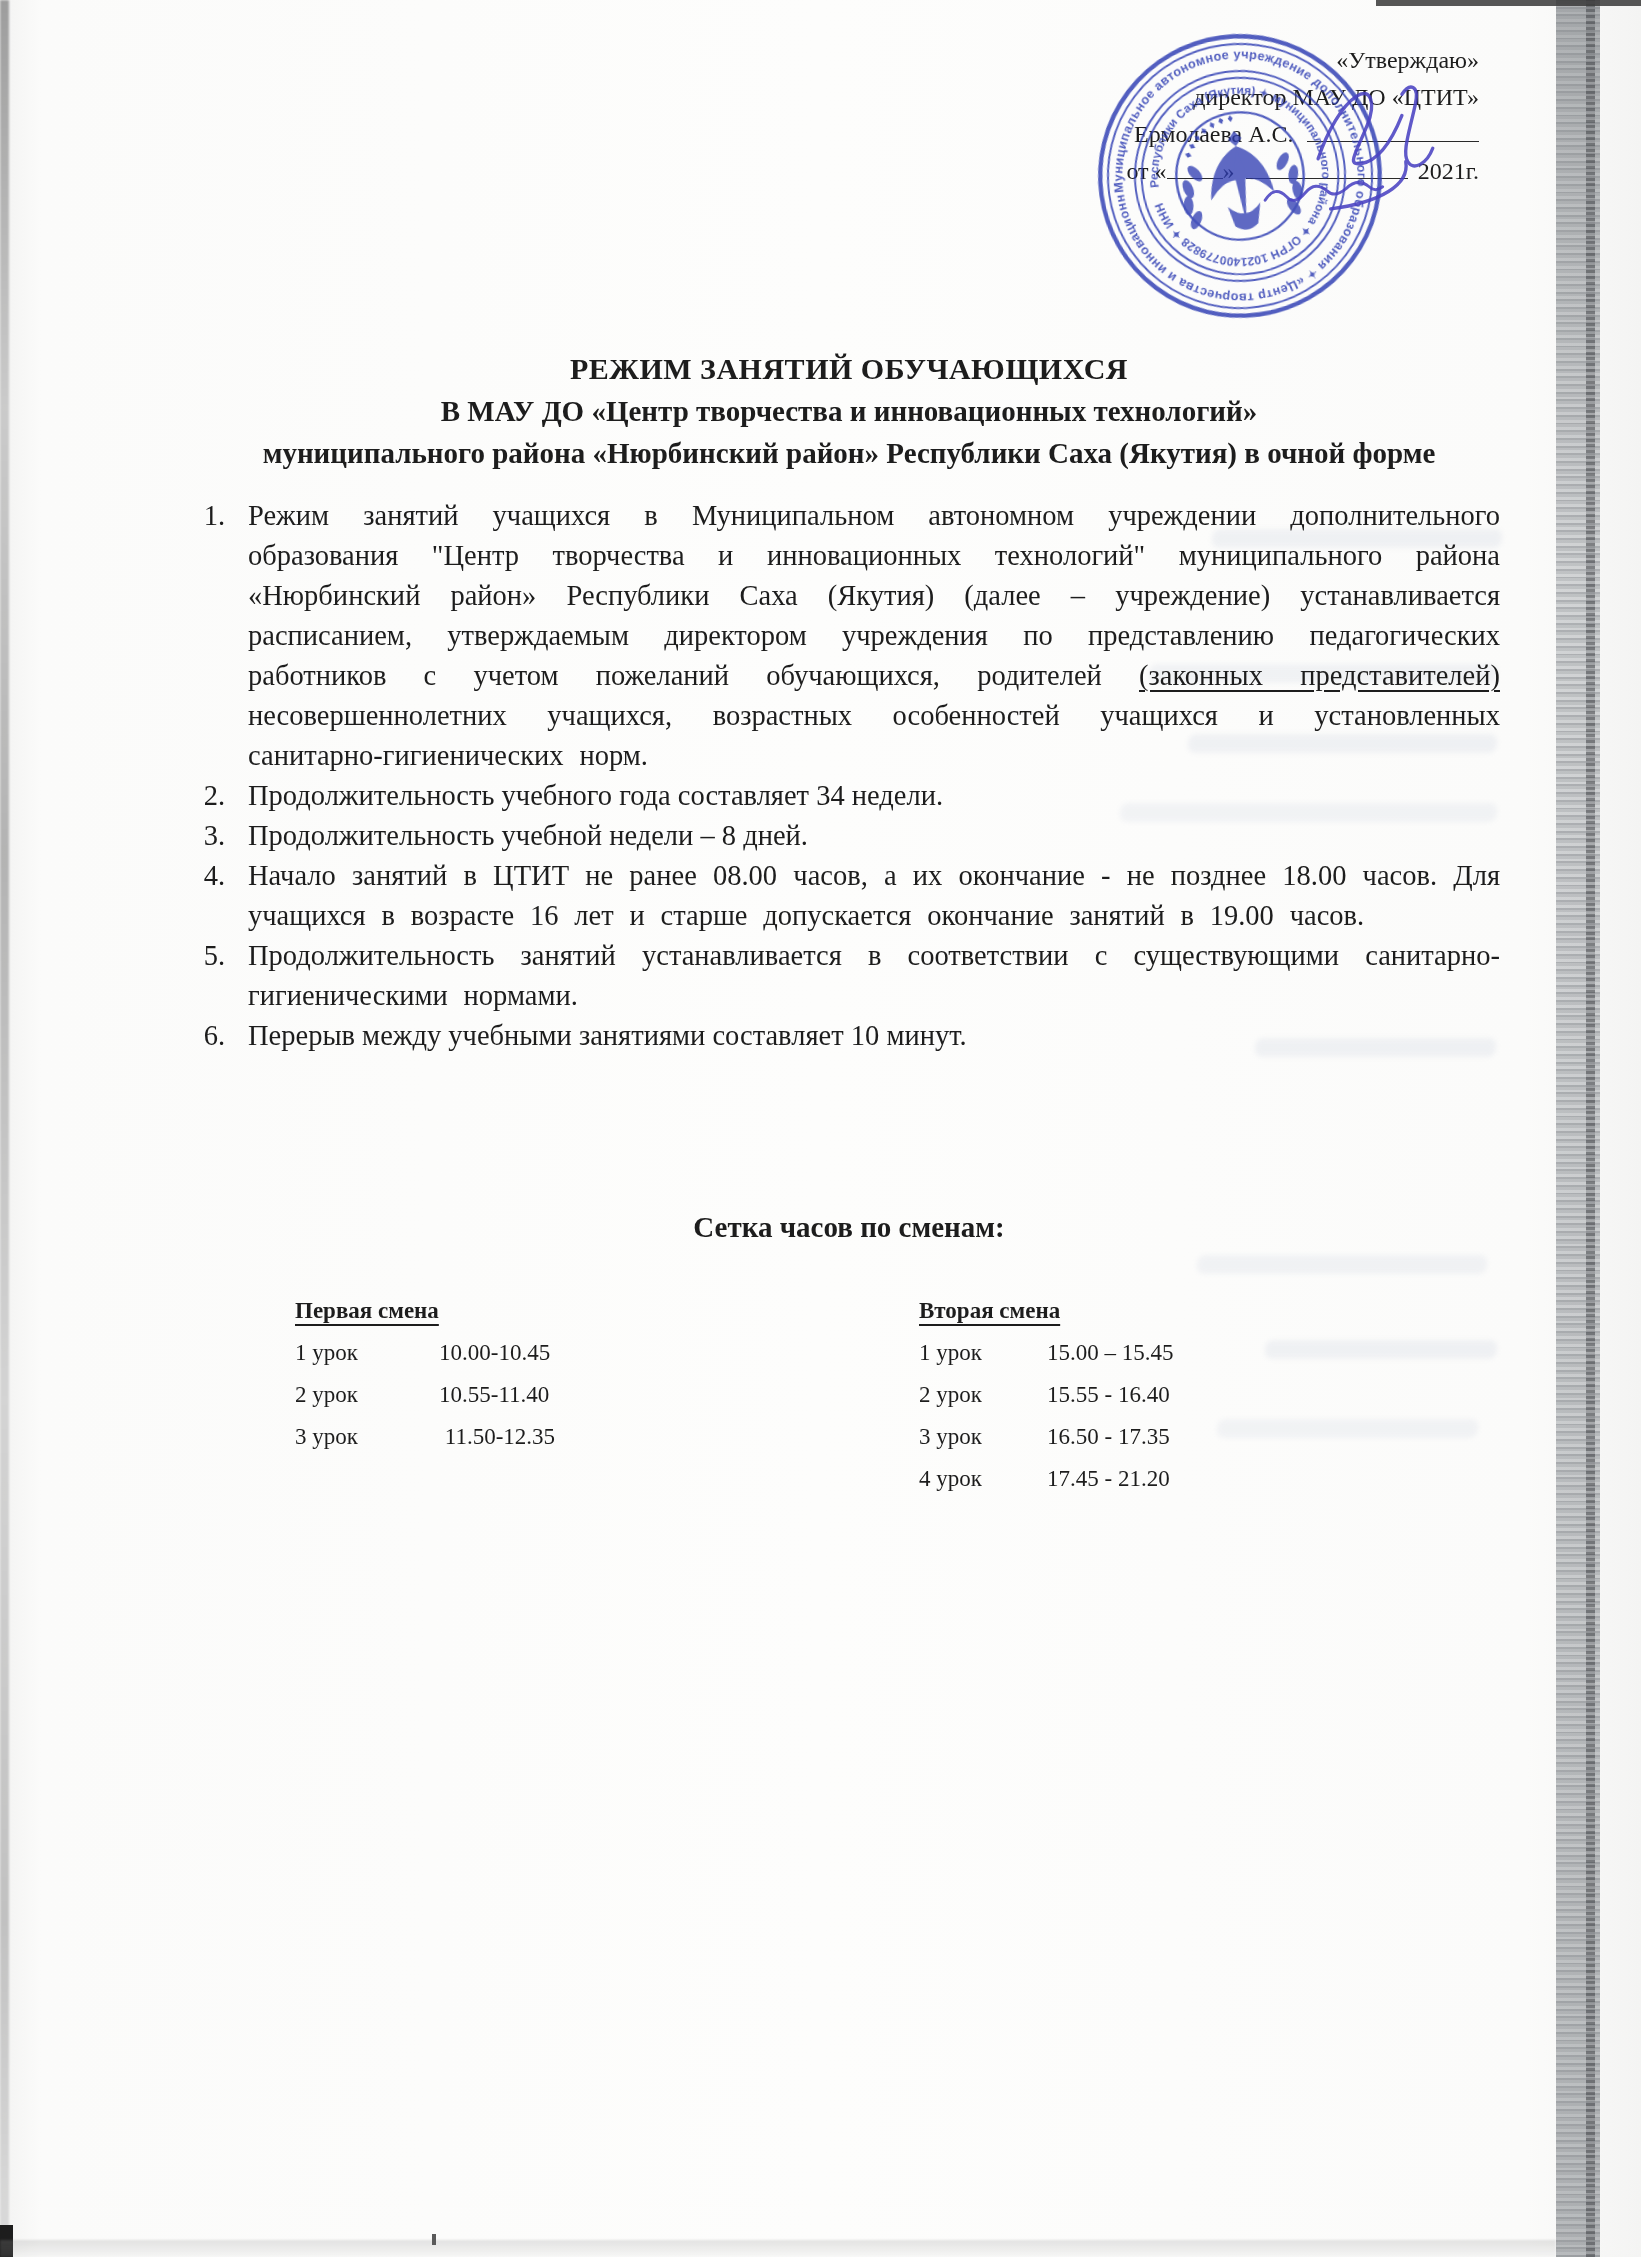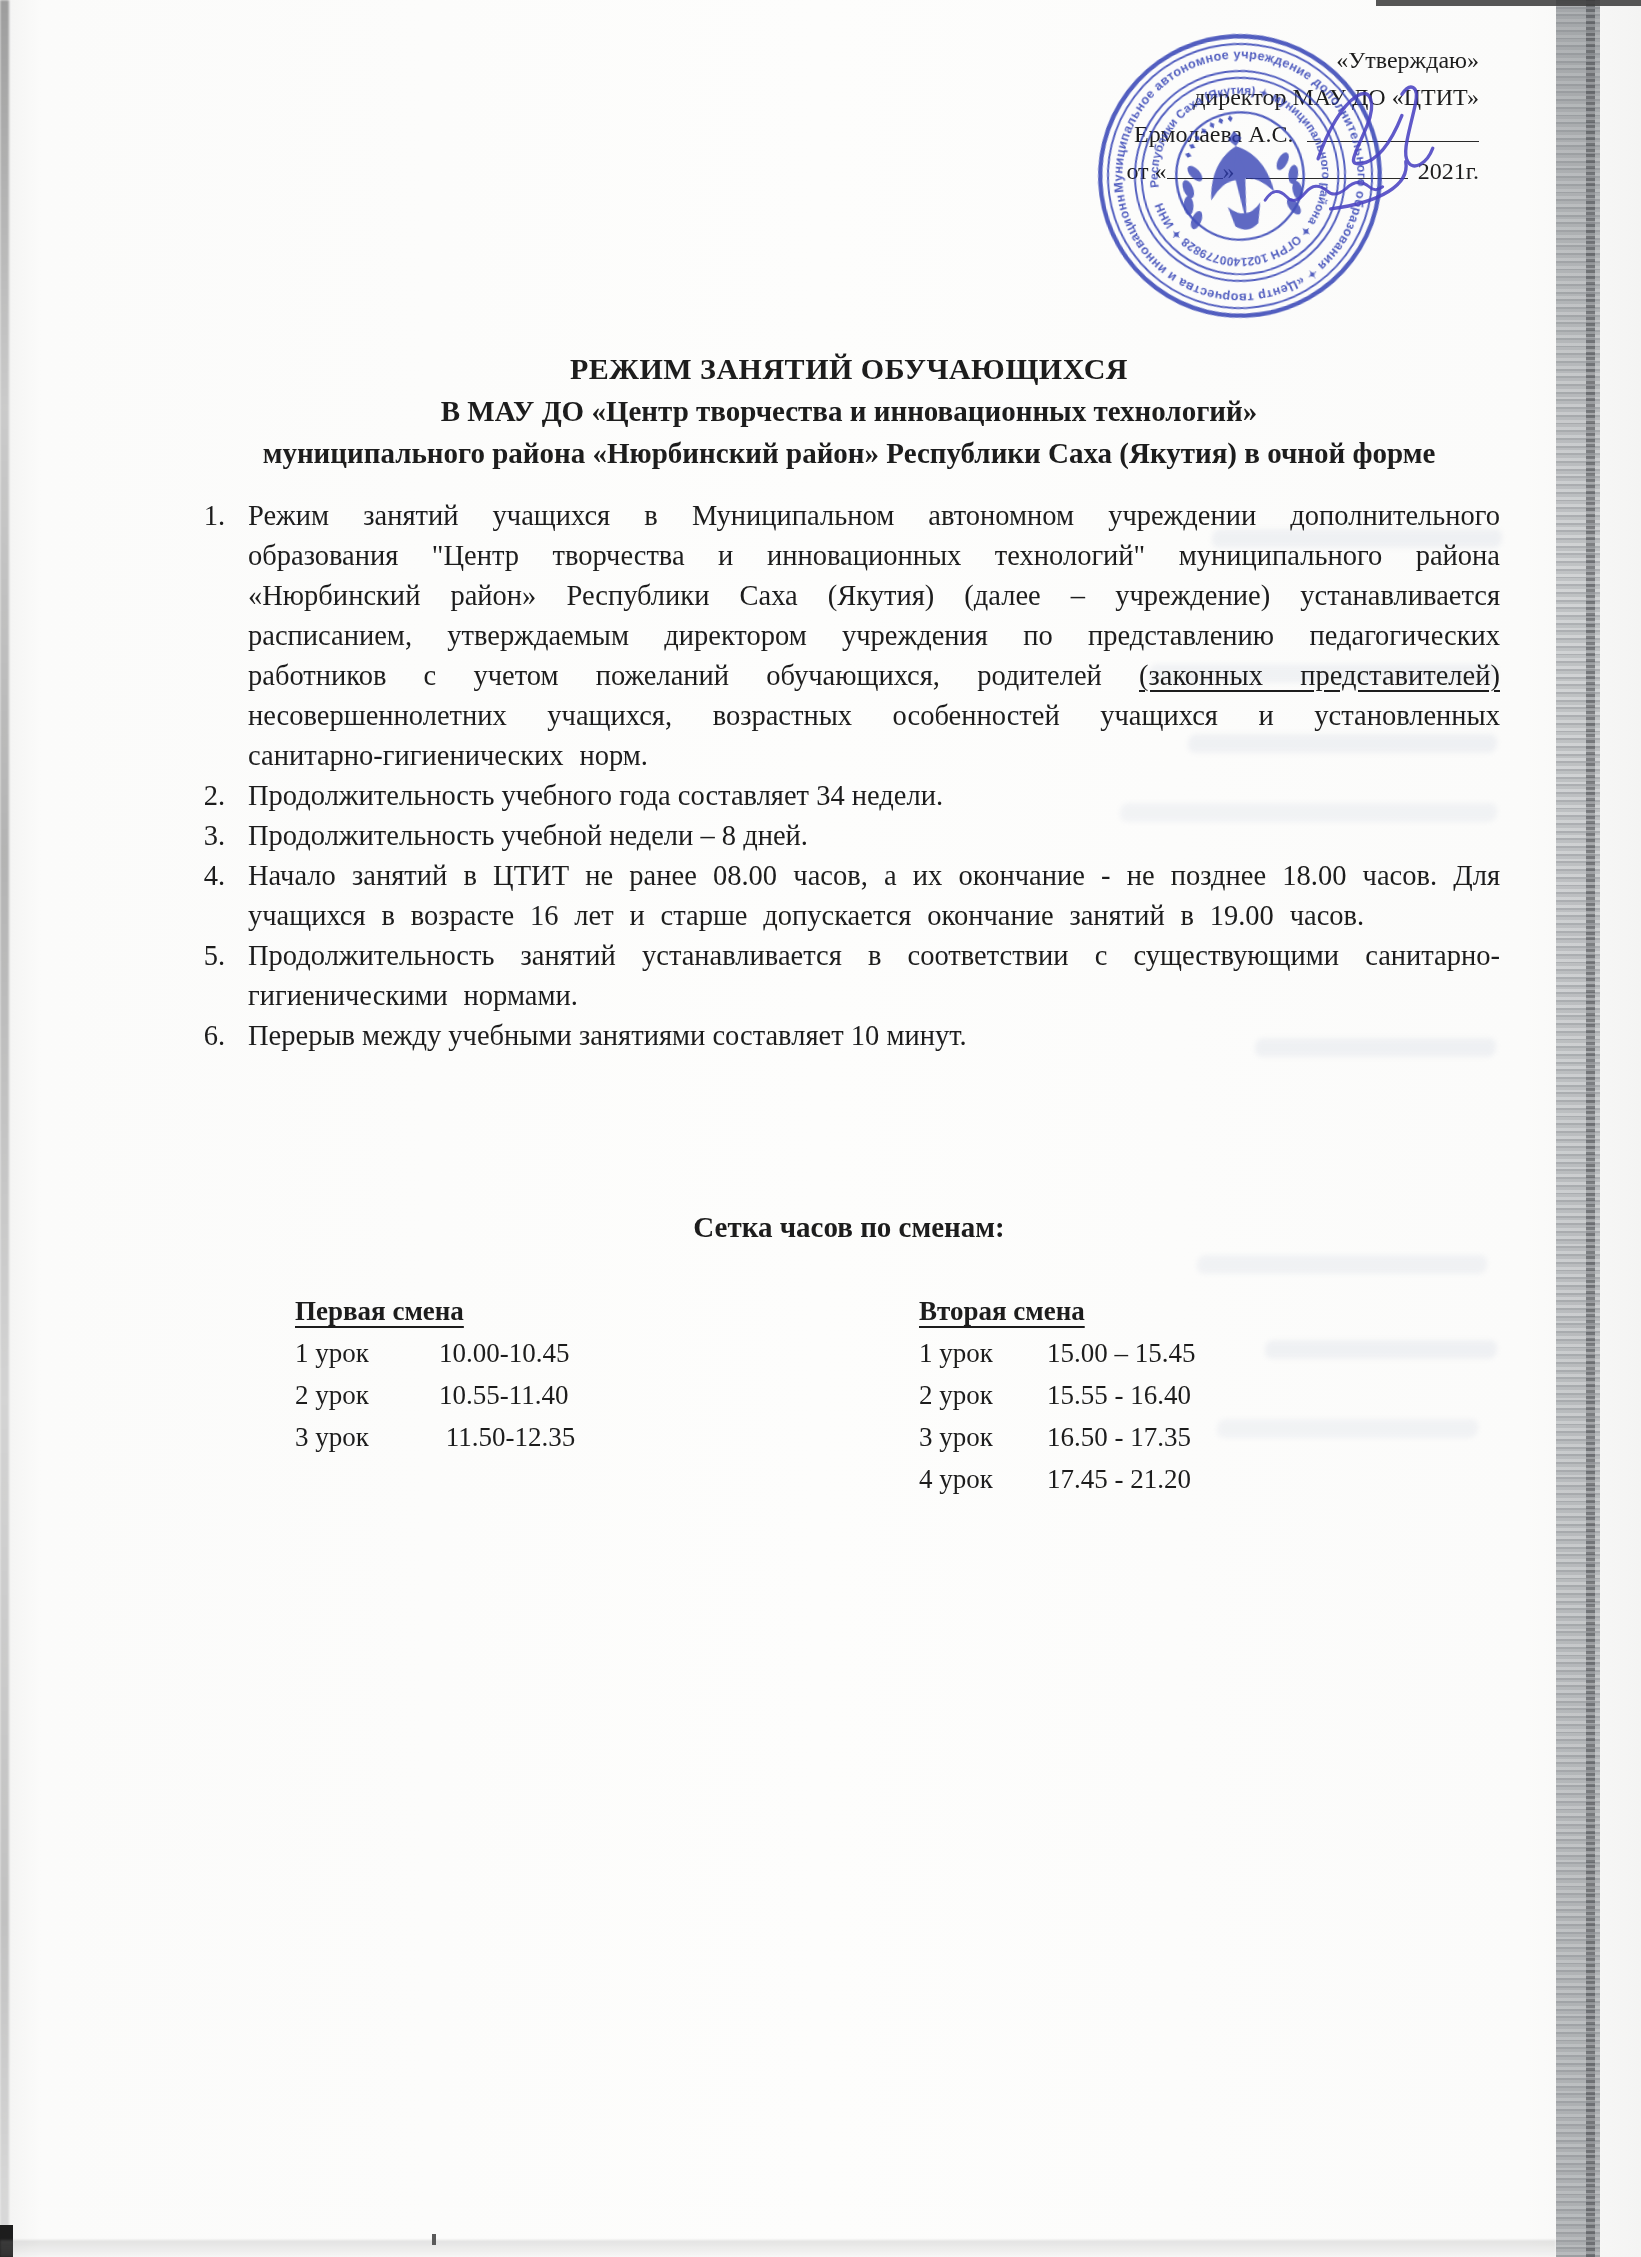--- a/index.html
+++ b/index.html
@@ -47,21 +47,21 @@
   
   .body-list{position:absolute;top:496px;left:198px;width:1302px;font-size:28.5px;line-height:40px;z-index:2;}
   .item{position:relative;padding-left:50px;}
   .item .num{position:absolute;left:5.8px;top:0;}
   .just{text-align:justify;word-spacing:8.7px;}
   .nowrap{white-space:nowrap;}
   .uline{text-decoration:underline;text-decoration-thickness:1.9px;text-underline-offset:4.8px;}
   
   .section-heading{position:absolute;top:1203px;left:198px;width:1302px;text-align:center;
     font-weight:bold;font-size:29px;z-index:2;margin-top:8px;}
-  .shift{position:absolute;top:1290px;font-size:27px;line-height:42px;z-index:2;white-space:nowrap;}
+  .shift{position:absolute;top:1290px;font-size:23px;line-height:42px;z-index:2;white-space:nowrap;}
   .shift-1{left:295px;}
   .shift-2{left:919px;}
   .shift-title{font-weight:bold;text-decoration:underline;text-decoration-thickness:2.4px;text-underline-offset:5.8px;}
   .shift .lesson{display:inline-block;}
   .shift-1 .lesson{width:144px;}
   .shift-2 .lesson{width:128px;}
 </style>
 </head>
 <body>
 

